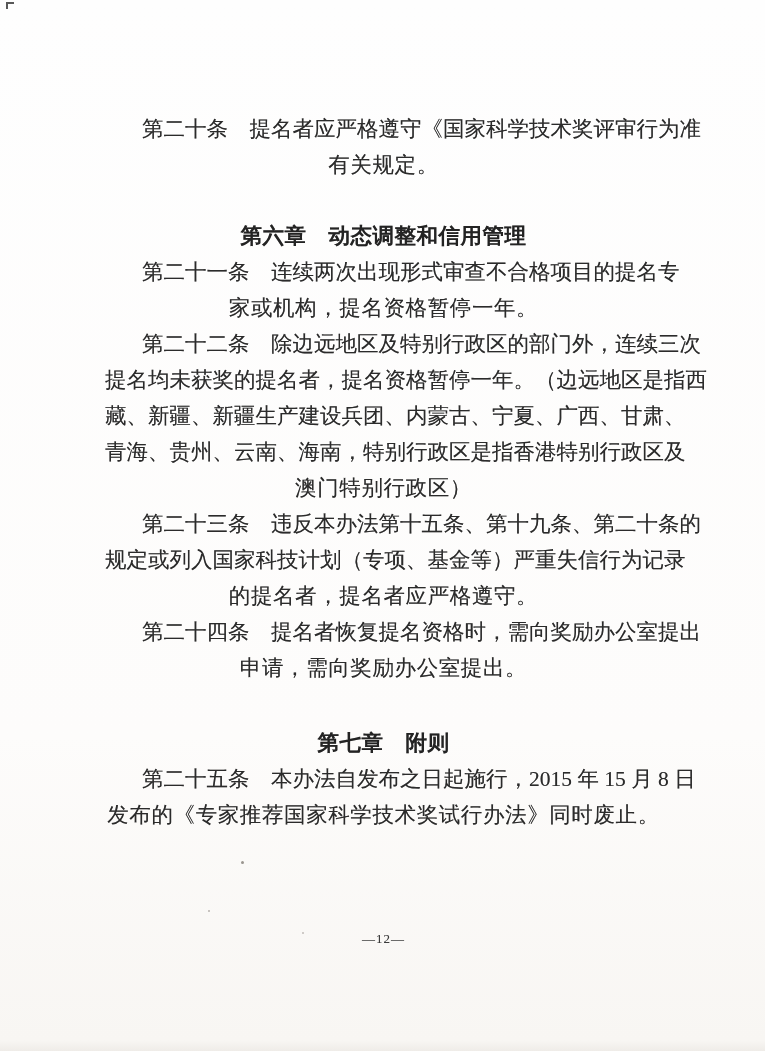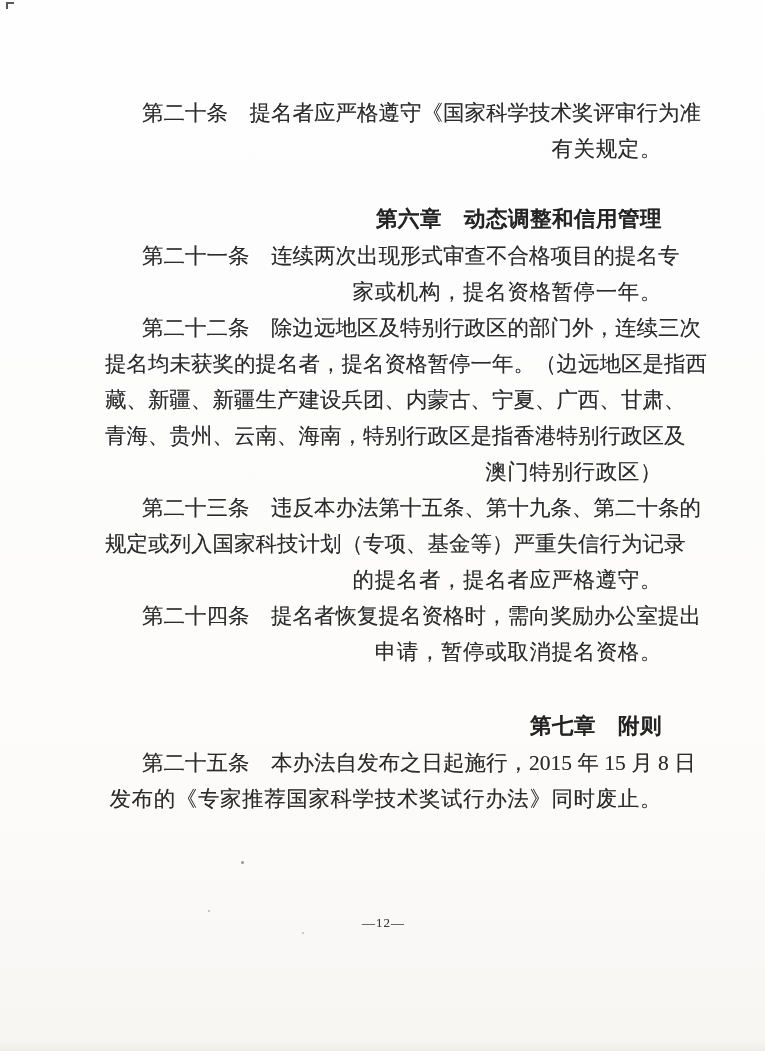--- a/index.html
+++ b/index.html
@@ -15,46 +15,46 @@
     font-family: "Liberation Serif", "DejaVu Serif", serif;
   }
   .scan-page {
     position: absolute;
     inset: 0;
     background: linear-gradient(180deg, #fefefe 0%, #fdfcfb 70%, #f8f6f3 99%, #efece8 100%);
   }
   .text-column {
     position: absolute;
     left: 105px;
-    top: 95px;
+    top: 111px;
     width: 557px;
     font-size: 21.5px;
     line-height: 36px;
     color: #2b2b2b;
     text-shadow: 0 0 0.5px rgba(40,40,40,0.45);
   }
   .para { margin: 0; }
   .line {
     text-align: justify;
     text-align-last: justify;
     white-space: nowrap;
     overflow: visible;
   }
   .line.last {
-    text-align: right;
+    text-align: center;
     text-align-last: auto;
     letter-spacing: 0.6px;
   }
   .line.indent { text-indent: 37px; }
   .chapter-heading {
-    font-family: Liberation Mono, monospace;
+    font-family: Liberation Sans, sans-serif;
     font-weight: 700;
     font-size: 21.5px;
     line-height: 36px;
-    text-align: right;
+    text-align: center;
     letter-spacing: 0.5px;
     color: #232323;
   }
   .chapter-heading.ch6 { margin-top: 35px; }
   .chapter-heading.ch7 { margin-top: 39px; }
   .page-footer {
     margin-top: 96px;
     text-align: center;
     font-size: 13px;
     line-height: 20px;
@@ -110,21 +110,21 @@
     </div>
 
     <div class="para">
       <div class="line indent">第二十三条　违反本办法第十五条、第十九条、第二十条的</div>
       <div class="line">规定或列入国家科技计划（专项、基金等）严重失信行为记录</div>
       <div class="line last">的提名者，提名者应严格遵守。</div>
     </div>
 
     <div class="para">
       <div class="line indent">第二十四条　提名者恢复提名资格时，需向奖励办公室提出</div>
-      <div class="line last">申请，暂停或取消提名资格。</div>
+      <div class="line last">申请，需向奖励办公室提出。</div>
     </div>
 
     <div class="chapter-heading ch7">第七章　附则</div>
 
     <div class="para">
       <div class="line indent">第二十五条　本办法自发布之日起施行，2015 年 15 月 8 日</div>
       <div class="line last">发布的《专家推荐国家科学技术奖试行办法》同时废止。</div>
     </div>
 
     <div class="page-footer">—12—</div>

